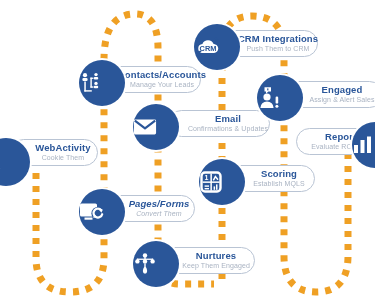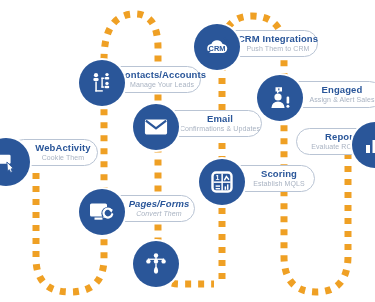--- a/index.html
+++ b/index.html
@@ -37,21 +37,21 @@
   .pill .t2{
     font-size:7px;
     color:#a9b3c2;
     line-height:9px;
     letter-spacing:.1px;
   }
   .circle{
     position:absolute;
     border-radius:50%;
     background:#2a5699;
-    display:flex;align-items:center;justify-content:center;
+    display:flex;align-items:center;
     box-shadow:0 0 0 2px #ffffff;
   }
   .circle svg{display:block;}
 </style>
 </head>
 <body>
 
 <div id="stage">
 
   <svg id="paths" viewBox="0 0 375 302" xmlns="http://www.w3.org/2000/svg">
@@ -89,21 +89,21 @@
           <rect x="14.8" y="14.7" width="4.4" height="2.6" rx="1"></rect>
         <rect x="5.3" y="10.5" width="1.5" height="10"></rect>
         <rect x="5.3" y="19.2" width="7.5" height="1.4"></rect>
         <rect x="11.4" y="6.6" width="1.4" height="10"></rect>
         <rect x="11.4" y="6.6" width="3" height="1.3"></rect>
         <rect x="11.4" y="15.4" width="3" height="1.3"></rect>
       </g>
     </svg>
   </div>
 
-  <div class="pill" style="left:160px;top:110px;width:102px;">
+  <div class="pill" style="left:168px;top:110px;width:102px;">
     <span class="t1">Email</span>
     <span class="t2">Confirmations &amp; Updates</span>
   </div>
   <div class="circle" style="left:133px;top:104px;width:46px;height:46px;">
     <svg width="24" height="20" viewBox="0 0 26 20">
       <rect x="1" y="2" width="24" height="16" rx="1.6" fill="#ffffff"></rect>
       <path d="M2 3.2 L13 11.5 L24 3.2" fill="none" stroke="#2a5699" stroke-width="2.4" stroke-linejoin="round"></path>
     </svg>
   </div>
 
@@ -179,20 +179,24 @@
     <svg width="26" height="22" viewBox="0 0 26 22">
       <rect x="1" y="2.5" width="17" height="13" rx="1.6" fill="#ffffff"></rect>
       <rect x="5.5" y="16.5" width="8" height="2.2" fill="#ffffff"></rect>
       <circle cx="18.8" cy="12.4" r="6.4" fill="#2a5699"></circle>
       <path d="M22.4 9.4 A4.4 4.4 0 1 0 23.2 13.2" fill="none" stroke="#ffffff" stroke-width="2.2" stroke-linecap="round"></path>
       <path d="M19.4 8.2 L23.4 8 L22.6 11.8 Z" fill="#ffffff"></path>
       <path d="M18.2 16.6 L14.3 16.8 L15.1 13 Z" fill="#ffffff"></path>
     </svg>
   </div>
 
+  <div class="pill" style="left:159px;top:247px;width:96px;">
+    <span class="t1">Nurtures</span>
+    <span class="t2">Keep Them Engaged</span>
+  </div>
   <div class="circle" style="left:133px;top:241px;width:46px;height:46px;">
     <svg width="24" height="24" viewBox="0 0 24 24">
       <g fill="#ffffff">
         <circle cx="12" cy="3.4" r="2.2"></circle>
         <circle cx="4.4" cy="9.4" r="2.2"></circle>
         <circle cx="12" cy="9.4" r="2.2"></circle>
         <circle cx="19.6" cy="9.4" r="2.2"></circle>
         <rect x="4.2" y="6.6" width="15.6" height="1.3"></rect>
         <rect x="11.3" y="5" width="1.4" height="3"></rect>
         <rect x="3.8" y="6.6" width="1.3" height="2.4"></rect>

